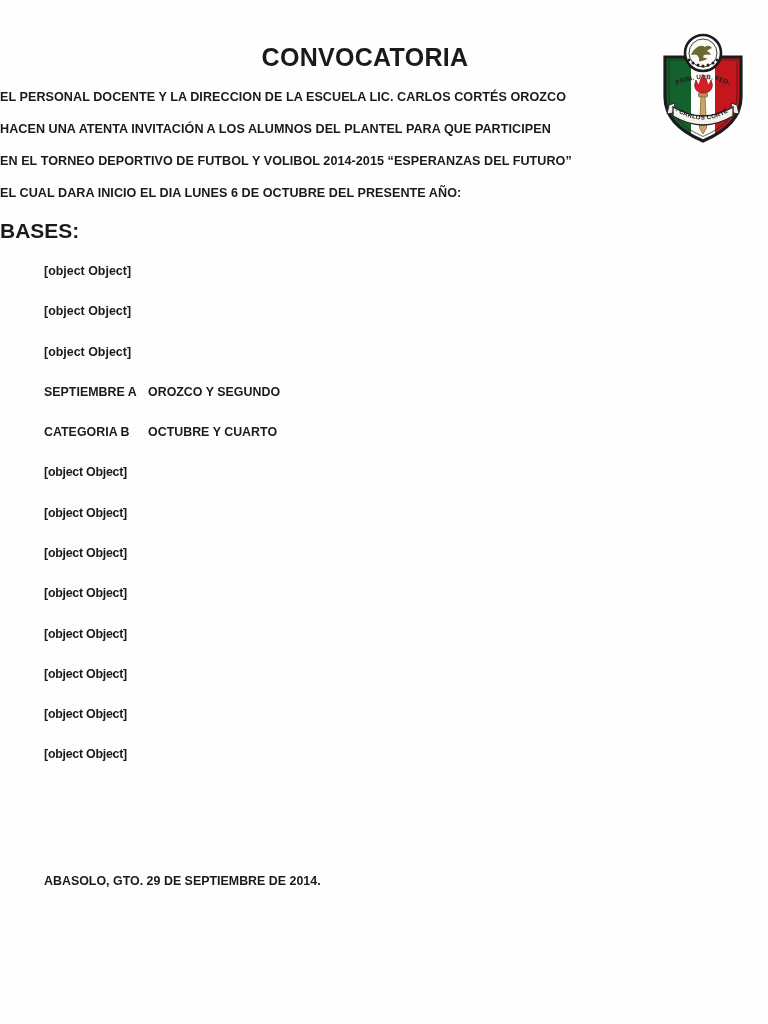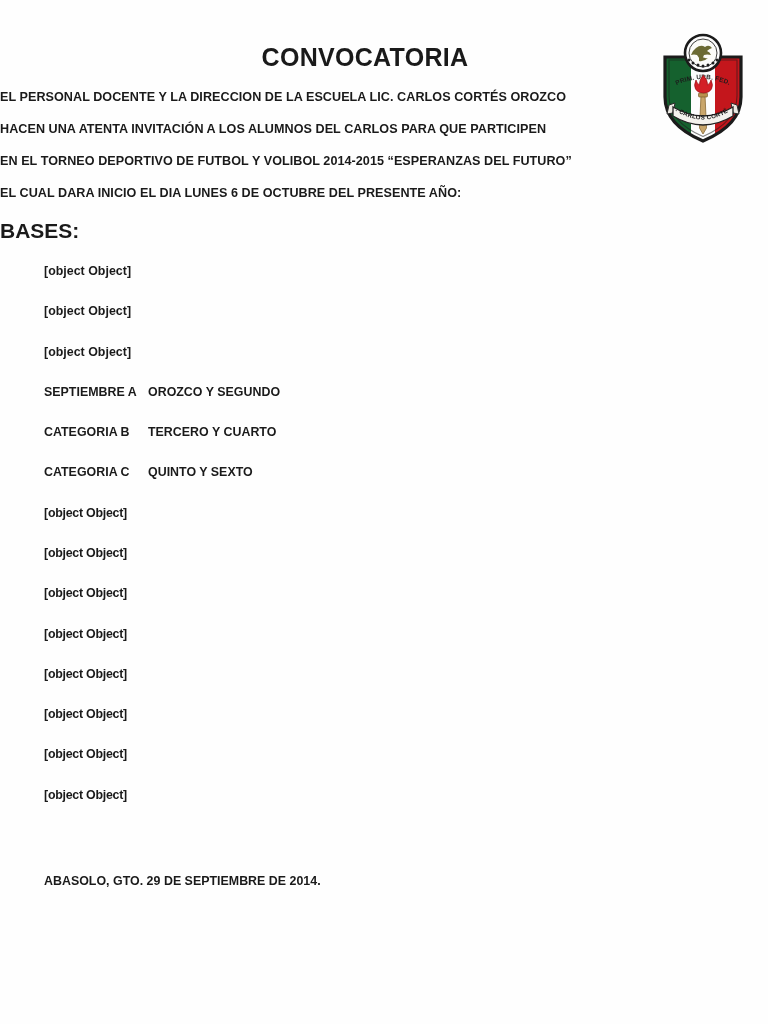--- a/index.html
+++ b/index.html
@@ -173,42 +173,39 @@
       <text font-family="Liberation Sans, sans-serif" font-size="6.1" font-weight="bold" fill="#161616" letter-spacing="0.3">
         <textPath href="#bannerPath" startOffset="50%" text-anchor="middle">LIC. CARLOS CORTÉS O.</textPath>
       </text>
     </svg>
   </div>
 
   <div class="doc-title">CONVOCATORIA</div>
 
   <div class="header-lines">
     <div class="hline">EL PERSONAL DOCENTE Y LA DIRECCION DE LA ESCUELA LIC. CARLOS CORTÉS OROZCO</div>
-    <div class="hline">HACEN UNA ATENTA INVITACIÓN A LOS ALUMNOS DEL CARLOS PARA QUE PARTICIPEN</div>
+    <div class="hline">HACEN UNA ATENTA INVITACIÓN A LOS ALUMNOS DEL PLANTEL PARA QUE PARTICIPEN</div>
     <div class="hline">EN EL TORNEO DEPORTIVO DE FUTBOL Y VOLIBOL 2014-2015 “ESPERANZAS DEL FUTURO”</div>
     <div class="hline">EL CUAL DARA INICIO EL DIA LUNES 6 DE OCTUBRE DEL PRESENTE AÑO:</div>
   </div>
 
   <div class="bases-heading">BASES:</div>
 
   <div class="body-list">
 
     <div class="item">[object Object]</div>
     <div class="item">[object Object]</div>
     <div class="item">[object Object]</div>
 
     <div class="item cat">
       <span class="cat-label">SEPTIEMBRE A</span><span>OROZCO Y SEGUNDO</span>
     </div>
     <div class="item cat">
-      <span class="cat-label">CATEGORIA B</span><span>TERCERO Y CUARTO</span>
+      <span class="cat-label">CATEGORIA B</span><span>OCTUBRE Y CUARTO</span>
     </div>
-    <div class="item cat">
-      <span class="cat-label">CATEGORIA C</span><span>QUINTO Y SEXTO</span>
-    </div>
 
     <div class="item narrow">[object Object]</div>
     <div class="item narrow">[object Object]</div>
     <div class="item narrow">[object Object]</div>
     <div class="item narrow">[object Object]</div>
     <div class="item narrow">[object Object]</div>
     <div class="item narrow">[object Object]</div>
     <div class="item narrow">[object Object]</div>
     <div class="item narrow">[object Object]</div>
   </div>

